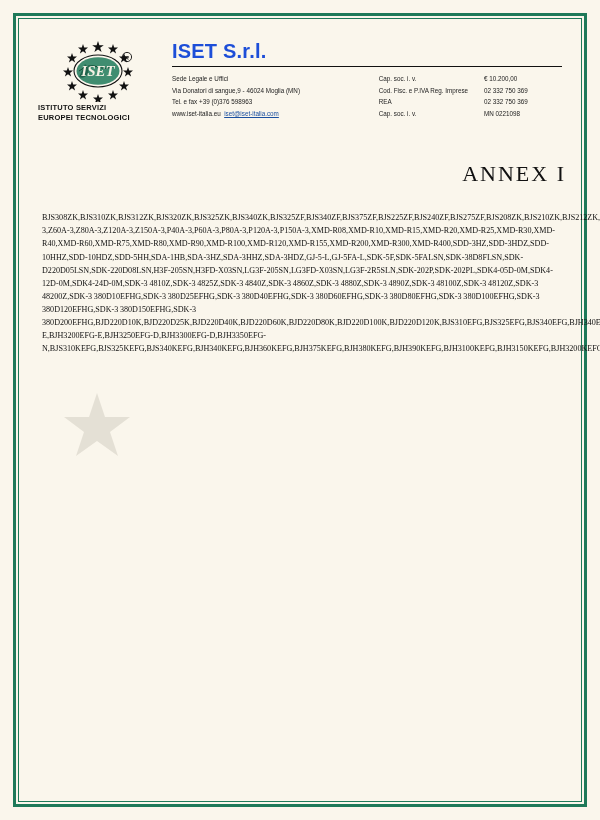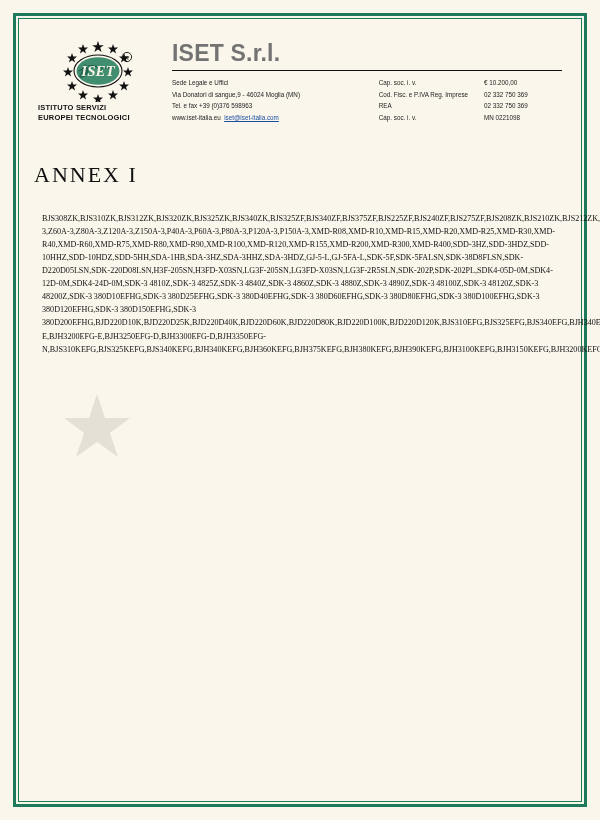--- a/index.html
+++ b/index.html
@@ -76,23 +76,23 @@
     line-height: 1.35;
     margin-top: 1px;
   }
   .company-block {
     flex: 1 1 auto;
     padding-left: 14px;
     padding-top: 2px;
   }
   .company-name {
     font-family: "Liberation Sans", sans-serif;
-    font-size: 23px;
+    font-size: 20px;
     font-weight: bold;
-    color: #737373;
+    color: #1d4ed8;
     letter-spacing: 0.2px;
     margin-bottom: 3px;
   }
   .company-rule {
     height: 1px;
     background: #111;
     margin: 2px 0 6px 0;
   }
   .info-table {
     width: 100%;
@@ -105,21 +105,21 @@
     vertical-align: top;
     line-height: 1.25;
   }
   .info-table td.col-a { width: 53%; padding-right: 6px; }
   .info-table td.col-b { width: 27%; padding-right: 4px; }
   .info-table td.col-c { width: 20%; text-align: left; }
   .link { color: #1a4fa0; text-decoration: underline; }
 
   
   .annex-title {
-    text-align: left;
+    text-align: right;
     font-family: "Liberation Serif", serif;
     font-size: 22px;
     letter-spacing: 2px;
     color: #111;
     margin-top: 38px;
     margin-bottom: 24px;
   }
 
   
   .body-wrap { position: relative; }

